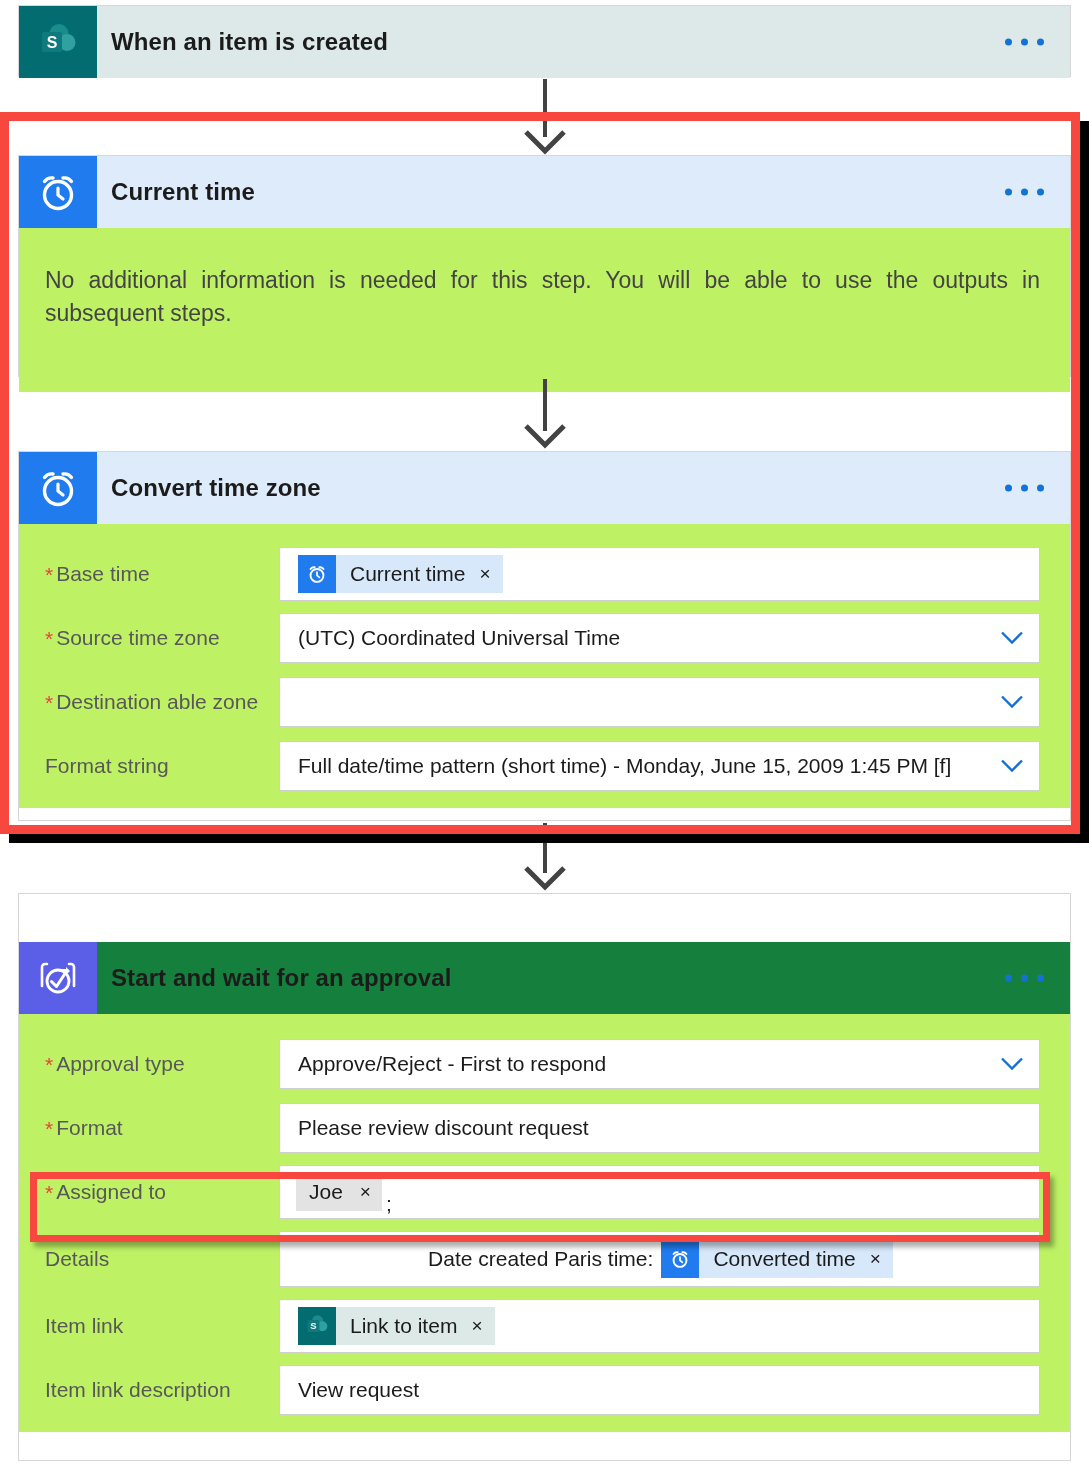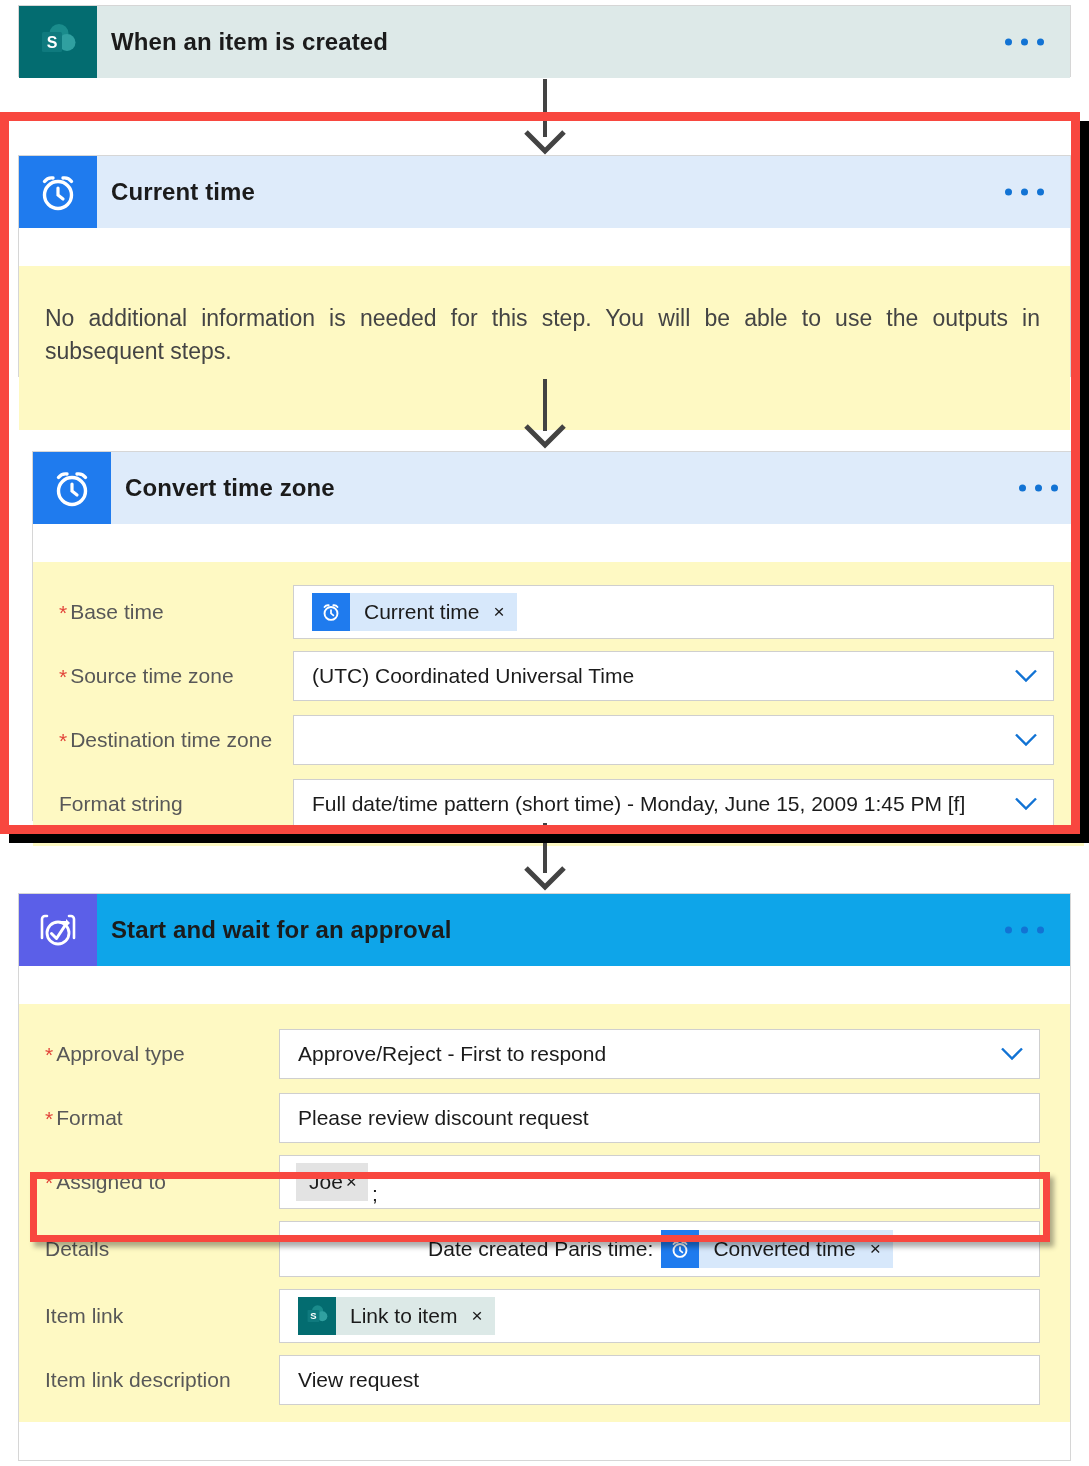--- a/index.html
+++ b/index.html
@@ -26,28 +26,28 @@
   }
   .ellipsis-menu {
     position: absolute; right: 26px; top: 50%; transform: translateY(-50%);
     display: flex; gap: 9px; align-items: center; cursor: pointer;
   }
   .ellipsis-menu i { width: 7px; height: 7px; border-radius: 50%; background: #1273d4; display: block; }
 
   
   .hdr-sharepoint { background: #dde9e8; }
   .hdr-blue       { background: #deebfa; }
-  .hdr-purple     { background: #0ea5e9; }
+  .hdr-purple     { background: #15803d; margin-top: 48px; }
 
   .ib-sharepoint { background: #036c70; }
   .ib-blue       { background: #1f7bee; }
   .ib-purple     { background: #5b5fe8; }
 
   
-  .card-body { padding: 0 0 10px 0; background: #fef9c3; margin-top: 38px; }
+  .card-body { padding: 0 0 10px 0; background: #bef264; }
   .info-text {
     font-size: 23px; color: #444444; line-height: 1.44;
     text-align: justify; padding: 36px 30px 52px 26px;
   }
   .form-row { display: flex; align-items: center; min-height: 64px; padding: 0 30px 0 26px; }
   .form-label {
     width: 234px; flex: 0 0 234px; font-size: 21px; color: #585858;
     display: flex; align-items: center; white-space: nowrap;
   }
   .req-star { color: #e2453a; margin-right: 3px; font-size: 21px; line-height: 1; }
@@ -68,21 +68,21 @@
   .token-body {
     display: inline-flex; align-items: center; height: 38px; padding: 0 12px 0 14px; gap: 14px;
     font-size: 21px; color: #1b1b1b; white-space: nowrap;
   }
   .tk-blue  .token-icon { background: #1f7bee; }
   .tk-blue  .token-body { background: #d7e8fb; }
   .tk-teal  .token-icon { background: #036c70; }
   .tk-teal  .token-body { background: #dce9e7; }
   .token-x { font-size: 19px; color: #1b1b1b; cursor: pointer; }
   .plain-pill {
-    display: inline-flex; align-items: center; gap: 3px; height: 38px;
+    display: inline-flex; align-items: center; gap: 17px; height: 38px;
     background: #e3e3e3; padding: 0 11px 0 13px; font-size: 21px; color: #1b1b1b;
   }
   .semi { font-size: 21px; color: #1b1b1b; margin-left: 4px; align-self: flex-end; padding-bottom: 2px; }
   .prefix-text { font-size: 21px; color: #1b1b1b; margin-right: 8px; white-space: nowrap; }
 
   
   .arrow { position: absolute; left: 535px; width: 20px; }
   .arrow .stem { position: absolute; left: 8px; top: 0; width: 4px; background: #434343; }
   .arrow .head { position: absolute; left: -13px; width: 46px; height: 26px; }
 
@@ -156,21 +156,21 @@
     </div>
   </div>
 
   <div class="arrow" style="top:379px; height:72px;">
     <div class="stem" style="height:52px;"></div>
     <svg class="head" style="top:44px;" viewBox="0 0 46 26">
       <path d="M4 3 L23 22 L42 3" fill="none" stroke="#434343" stroke-width="5"></path>
     </svg>
   </div>
 
-  <div class="card" style="left:32px; top:451px; width:1053px; height:370px;">
+  <div class="card" style="left:18px; top:451px; width:1053px; height:370px;">
     <div class="card-header hdr-blue">
       <div class="icon-block ib-blue">
         <svg width="46" height="46" viewBox="0 0 46 46">
           <circle cx="23" cy="26" r="13.5" fill="none" stroke="#ffffff" stroke-width="3.4"></circle>
           <path d="M23 19 L23 26 L28 30" fill="none" stroke="#ffffff" stroke-width="3.2" stroke-linecap="round"></path>
           <path d="M9.5 12.5 A9 9 0 0 1 18 9" fill="none" stroke="#ffffff" stroke-width="3.4" stroke-linecap="round"></path>
           <path d="M36.5 12.5 A9 9 0 0 0 28 9" fill="none" stroke="#ffffff" stroke-width="3.4" stroke-linecap="round"></path>
         </svg>
       </div>
       <div class="card-title">Convert time zone</div>
@@ -217,21 +217,21 @@
             <svg width="22" height="13" viewBox="0 0 22 13">
                 <path d="M1 1 L11 11 L21 1" fill="none" stroke="#1273d4" stroke-width="2.4"></path>
               </svg>
           </span>
         </div>
       </div>
 
       <div class="form-row">
         <div class="form-label">
           <span class="req-star">*</span>
-          <span>Destination time zone</span>
+          <span>Destination able zone</span>
         </div>
         <div class="field">
           <span class="chev">
             <svg width="22" height="13" viewBox="0 0 22 13">
                 <path d="M1 1 L11 11 L21 1" fill="none" stroke="#1273d4" stroke-width="2.4"></path>
               </svg>
           </span>
         </div>
       </div>
 

